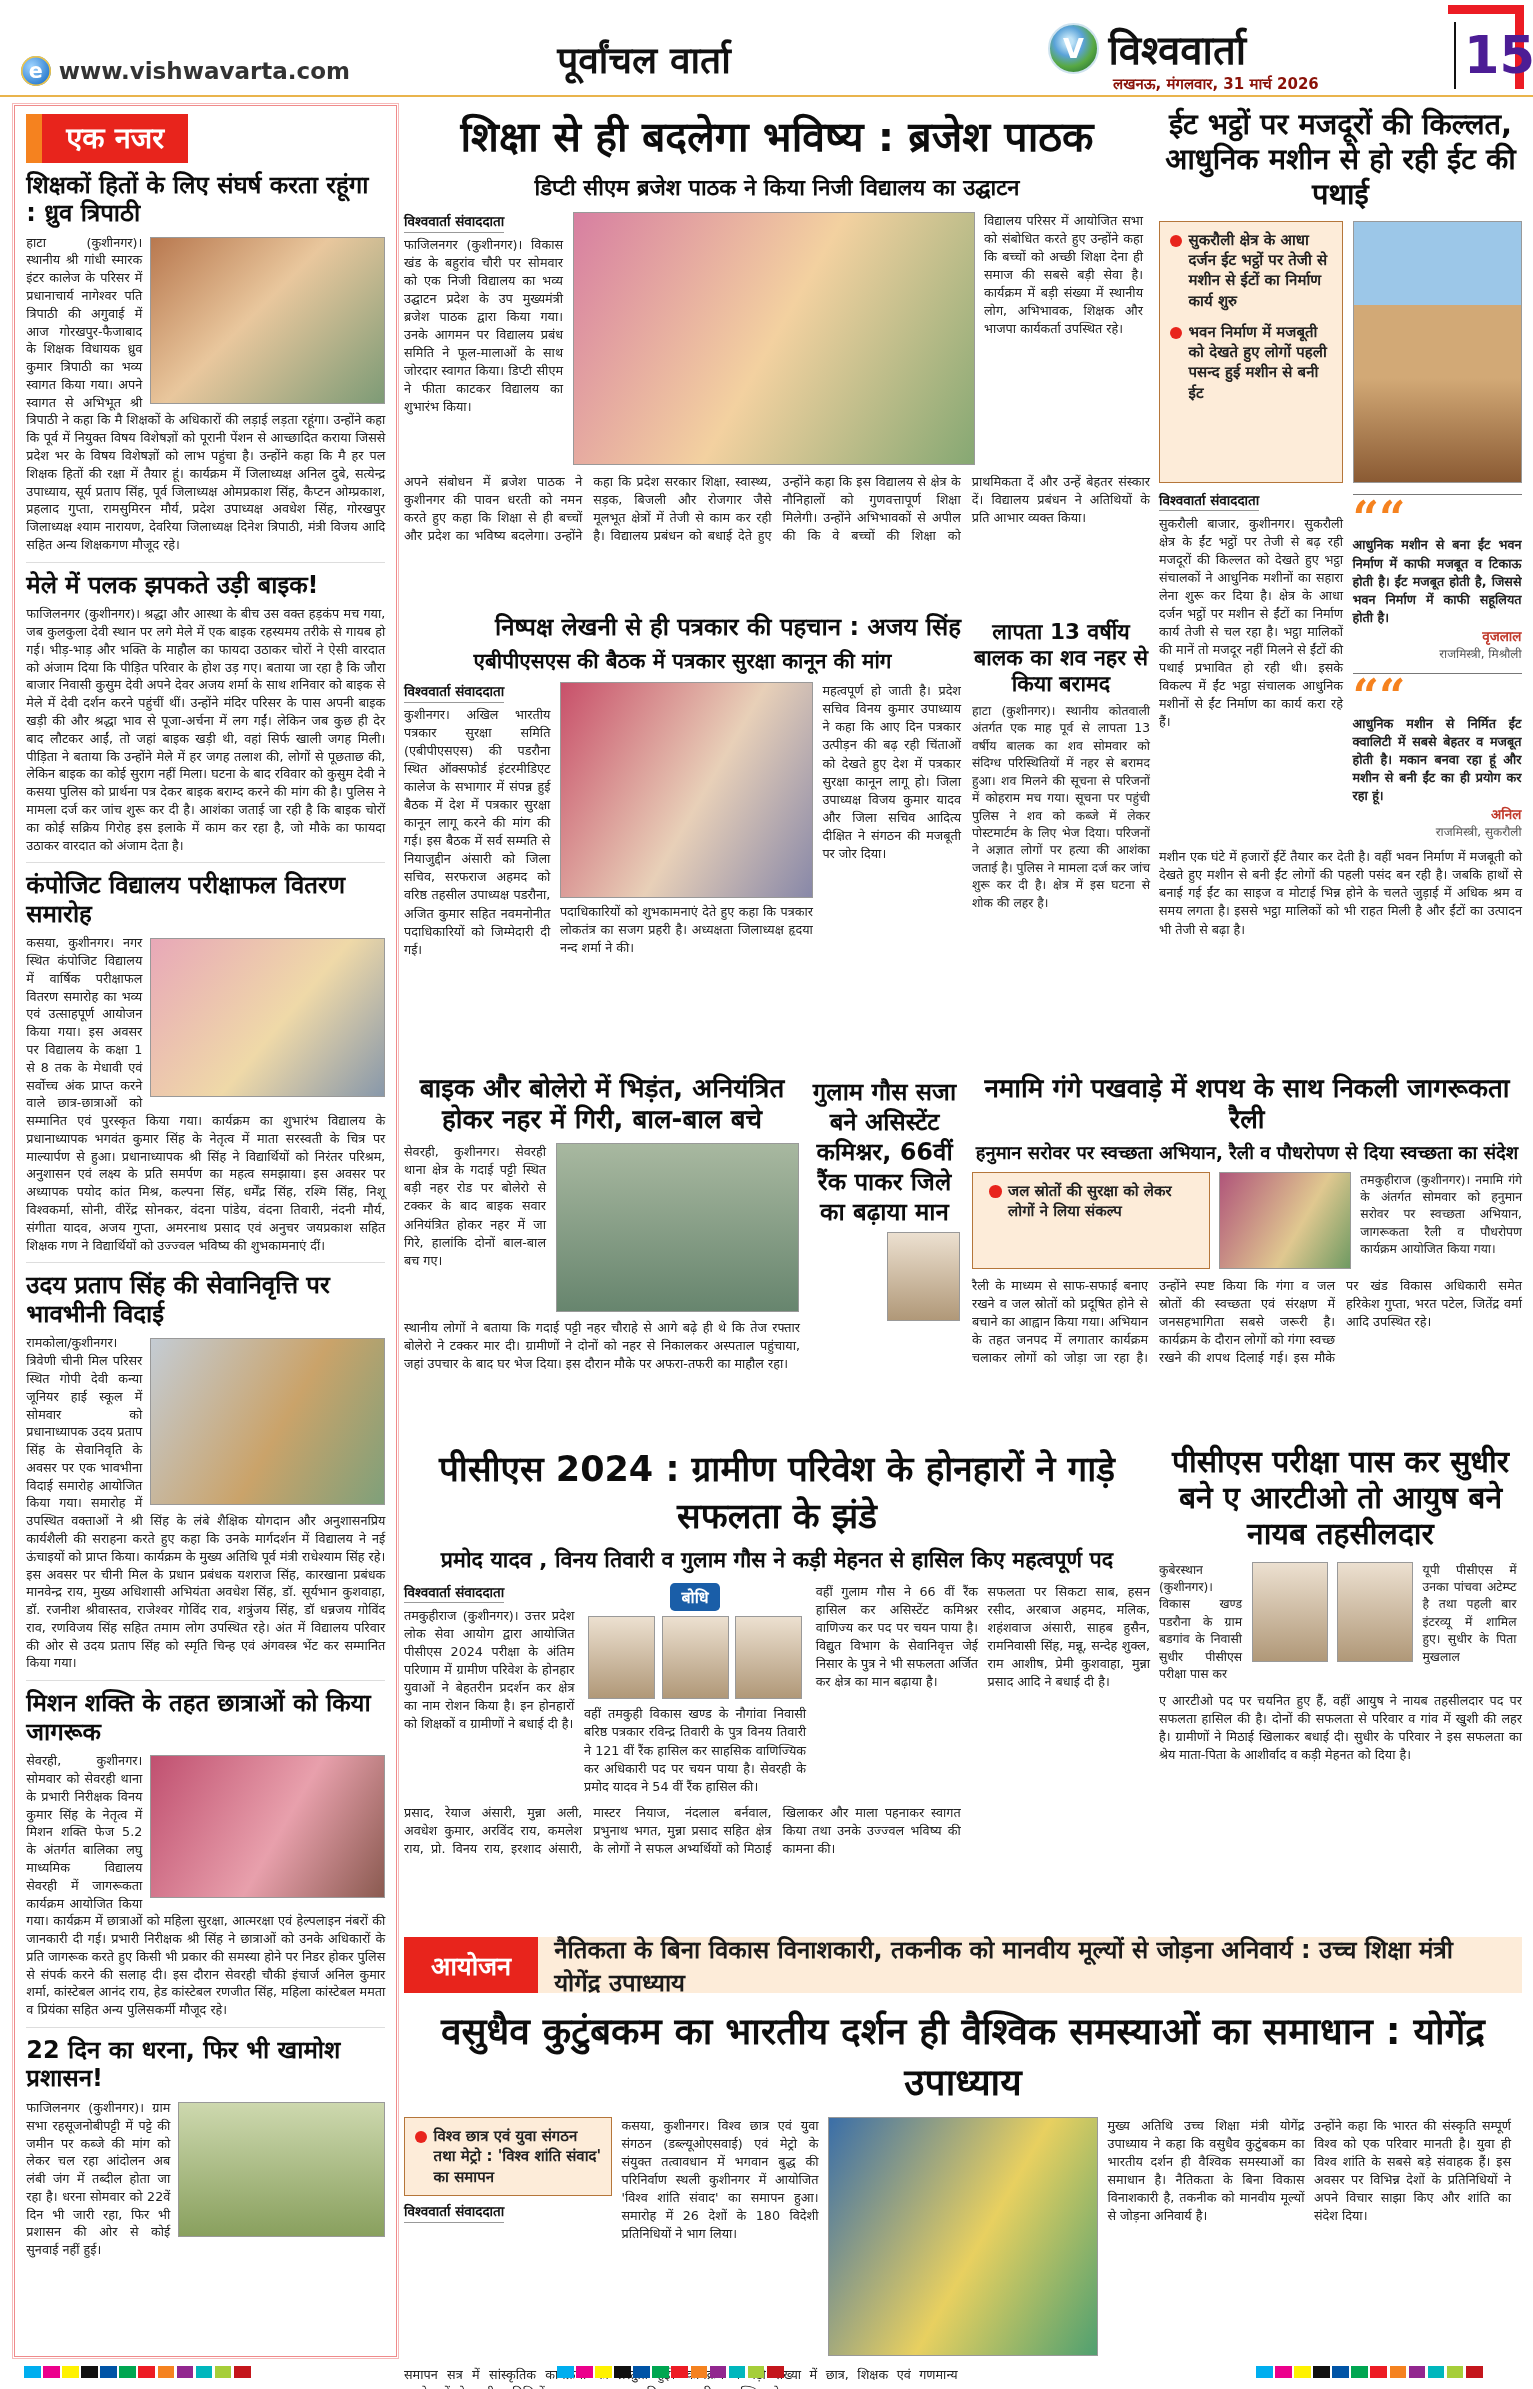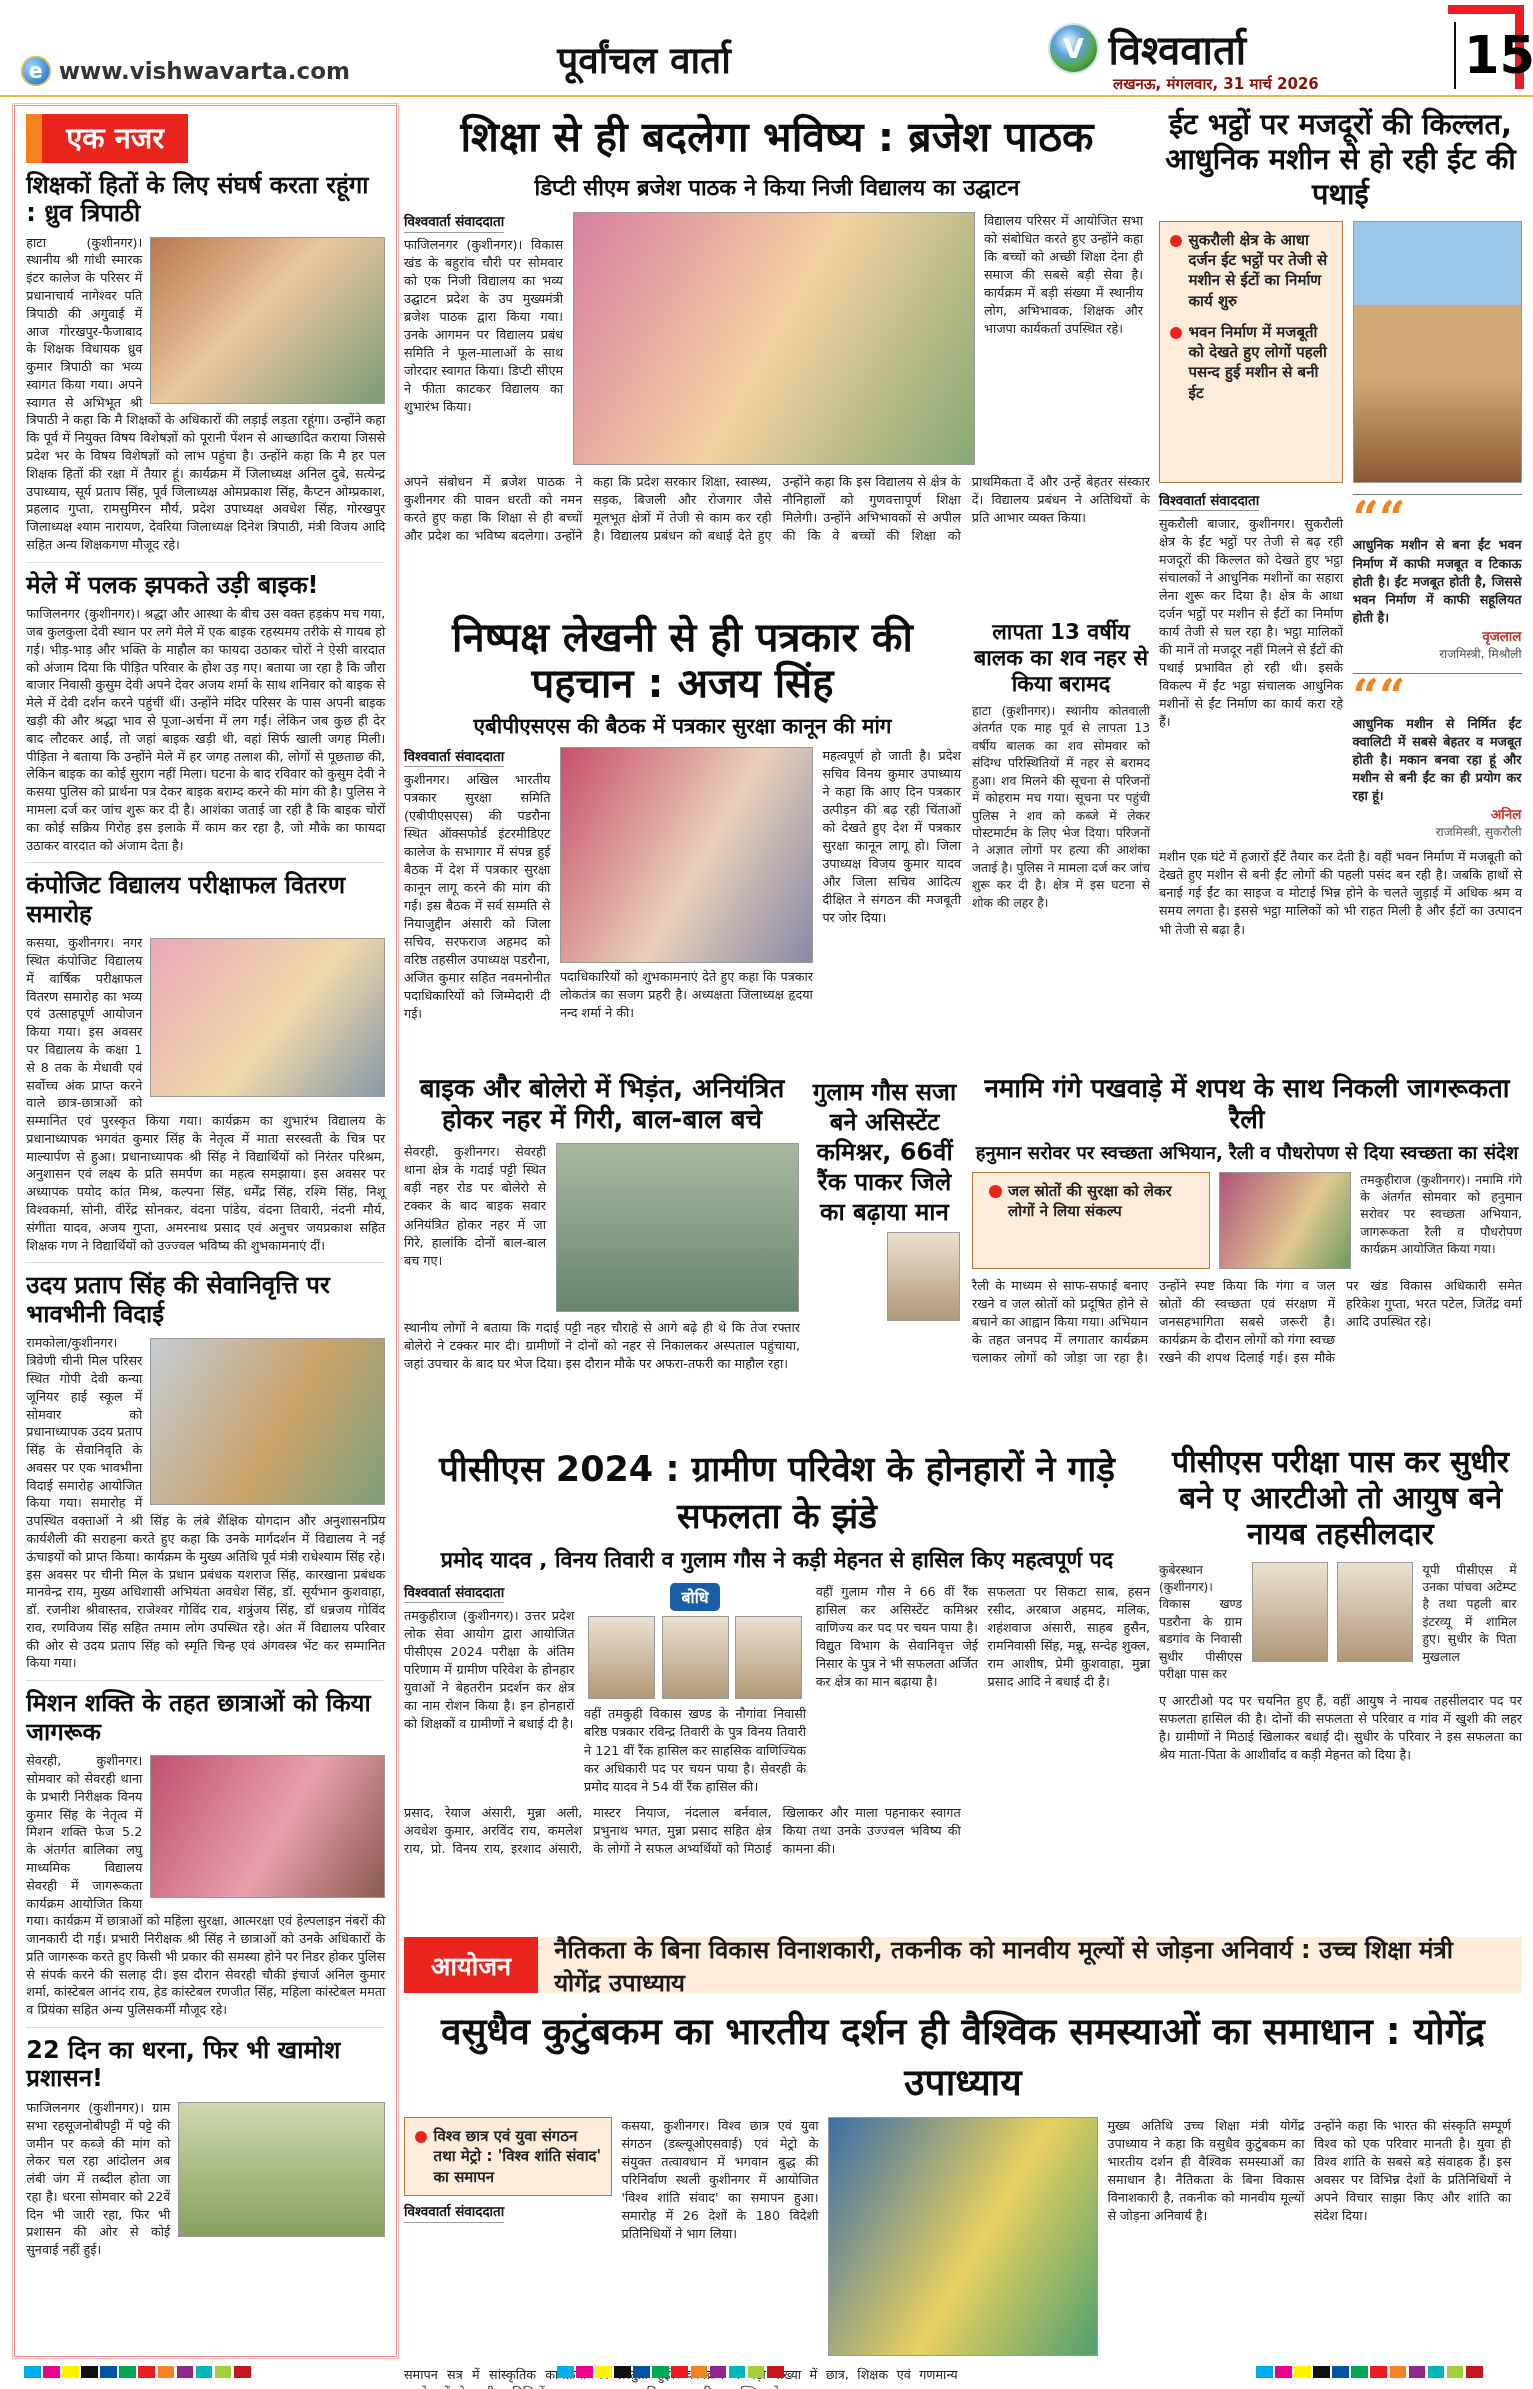--- a/index.html
+++ b/index.html
@@ -10,21 +10,21 @@
   .hdr { position:absolute; left:0; top:0; width:1533px; height:97px; background:#fff; border-bottom:2.4px solid #e9b44c; }
   .hdr-web { position:absolute; left:20.7px; top:56px; display:flex; align-items:center; gap:8px; }
   .ie-icon { width:30px; height:30px; border-radius:50%; background:radial-gradient(circle at 35% 35%, #9fd4ff, #2f7fd0 70%); color:#fff; font-weight:bold; font-size:20.7px; text-align:center; line-height:30px; box-shadow:0 0 0 1.6px #f4c542 inset; }
   .hdr-url { font-size:23px; font-weight:bold; color:#333; }
   .hdr-title { position:absolute; left:334px; width:620px; top:33px; text-align:center; font-size:37px; font-weight:bold; color:#111; }
   .brand { position:absolute; left:1048px; top:20.7px; display:flex; align-items:center; gap:9.5px; }
   .globe { width:51px; height:51px; border-radius:50%; background:radial-gradient(circle at 40% 35%, #bfe3f7 10%, #5aa2d8 35%, #58a944 60%, #2d7a36 85%); border:2.4px solid #cfe3ef; color:#fff; font-size:27px; font-weight:bold; text-align:center; line-height:48px; }
   .brand-name { font-size:40px; font-weight:bold; color:#111; }
   .dateline { position:absolute; left:1113px; top:73px; font-size:15px; font-weight:bold; color:#8a1208; }
   .pagenum { position:absolute; right:9.5px; top:4.8px; width:76px; height:84px; border-top:9.5px solid #ec1c24; border-right:9.5px solid #ec1c24; }
-  .pagenum span { display:block; margin-top:8px; margin-left:6.4px; padding-left:8px; border-left:2.4px solid #111; font-size:51px; font-weight:bold; color:#000000; line-height:67px; }
+  .pagenum span { display:block; margin-top:8px; margin-left:6.4px; padding-left:8px; border-left:2.4px solid #111; font-size:51px; font-weight:bold; color:#4c1d95; line-height:67px; }
   
   .byline { font-size:13.5px; font-weight:bold; color:#111; border-bottom:1.6px solid #999; display:inline-block; padding-bottom:1.6px; margin-bottom:3.2px; }
   .body-txt { font-size:12.7px; line-height:1.42; text-align:justify; color:#222; }
   .photo { border:0.8px solid #999; }
   .cap-box { background:#fdecd9; border:0.8px solid #b5763a; padding:8px 9.5px; }
   .bullet-line { display:flex; gap:6.4px; font-size:15px; font-weight:bold; line-height:1.35; color:#222; }
   .dot { width:12.7px; height:12.7px; border-radius:50%; background:#e8241c; flex:0 0 12.7px; margin-top:4.8px; }
   .h-mid { font-weight:bold; color:#0d0d0d; text-align:center; }
   
   .leftcol { position:absolute; left:14.3px; top:105px; width:383px; height:2252px; border:1.6px solid #ef8b8b; outline:0.8px solid #f6baba; outline-offset:1.6px; padding:8px 11px; overflow:hidden; }
@@ -46,21 +46,21 @@
   .ph-canal   { background:linear-gradient(#a8b8a0,#67856e); }
   .ph-brick   { background:linear-gradient(#9cc7e8 0 32%,#d2a976 32% 60%,#8a5a33); }
   .ph-port    { background:linear-gradient(#ece0d0,#b09878); }
   .ph-peace   { background:linear-gradient(120deg,#3a6ea8,#e8d060 55%,#50a070); }
   .ph-rally   { background:linear-gradient(120deg,#b0557a,#e0c890 60%,#6f9a62); }
   
   .abs { position:absolute; }
   .lead-h1 { font-size:41px; }
   .lead-h2 { font-size:22px; margin-top:8px; }
   .lead-row { display:flex; gap:9.5px; margin-top:11px; }
-  .press-h1 { font-size:40px; line-height:1.15; }
+  .press-h1 { font-size:24px; line-height:1.15;text-align:right; }
   .press-h2 { font-size:20.7px; margin-top:4.8px; }
   .small-h  { font-size:21.5px; line-height:1.2; }
   .mid-h    { font-size:26px; line-height:1.2; }
   .quote-box { border-top:1.6px solid #777; padding-top:4.8px; margin-top:11px; }
   .q66 { color:#f5821f; font-size:46px; font-weight:bold; line-height:0.8; font-family:"DejaVu Serif", serif; }
   .q-name { color:#c0392b; font-weight:bold; font-size:13.5px; text-align:right; }
   .q-role { color:#555; font-size:12px; text-align:right; }
   .ayo-band { display:flex; align-items:stretch; }
   .ayo-badge { background:#e8241c; color:#fff; font-size:25.4px; font-weight:bold; padding:8px 27px; display:flex; align-items:center; }
   .ayo-strap { background:#fdecd9; flex:1; display:flex; align-items:center; padding:0 16px; font-size:24px; font-weight:bold; color:#1a1a1a; }

